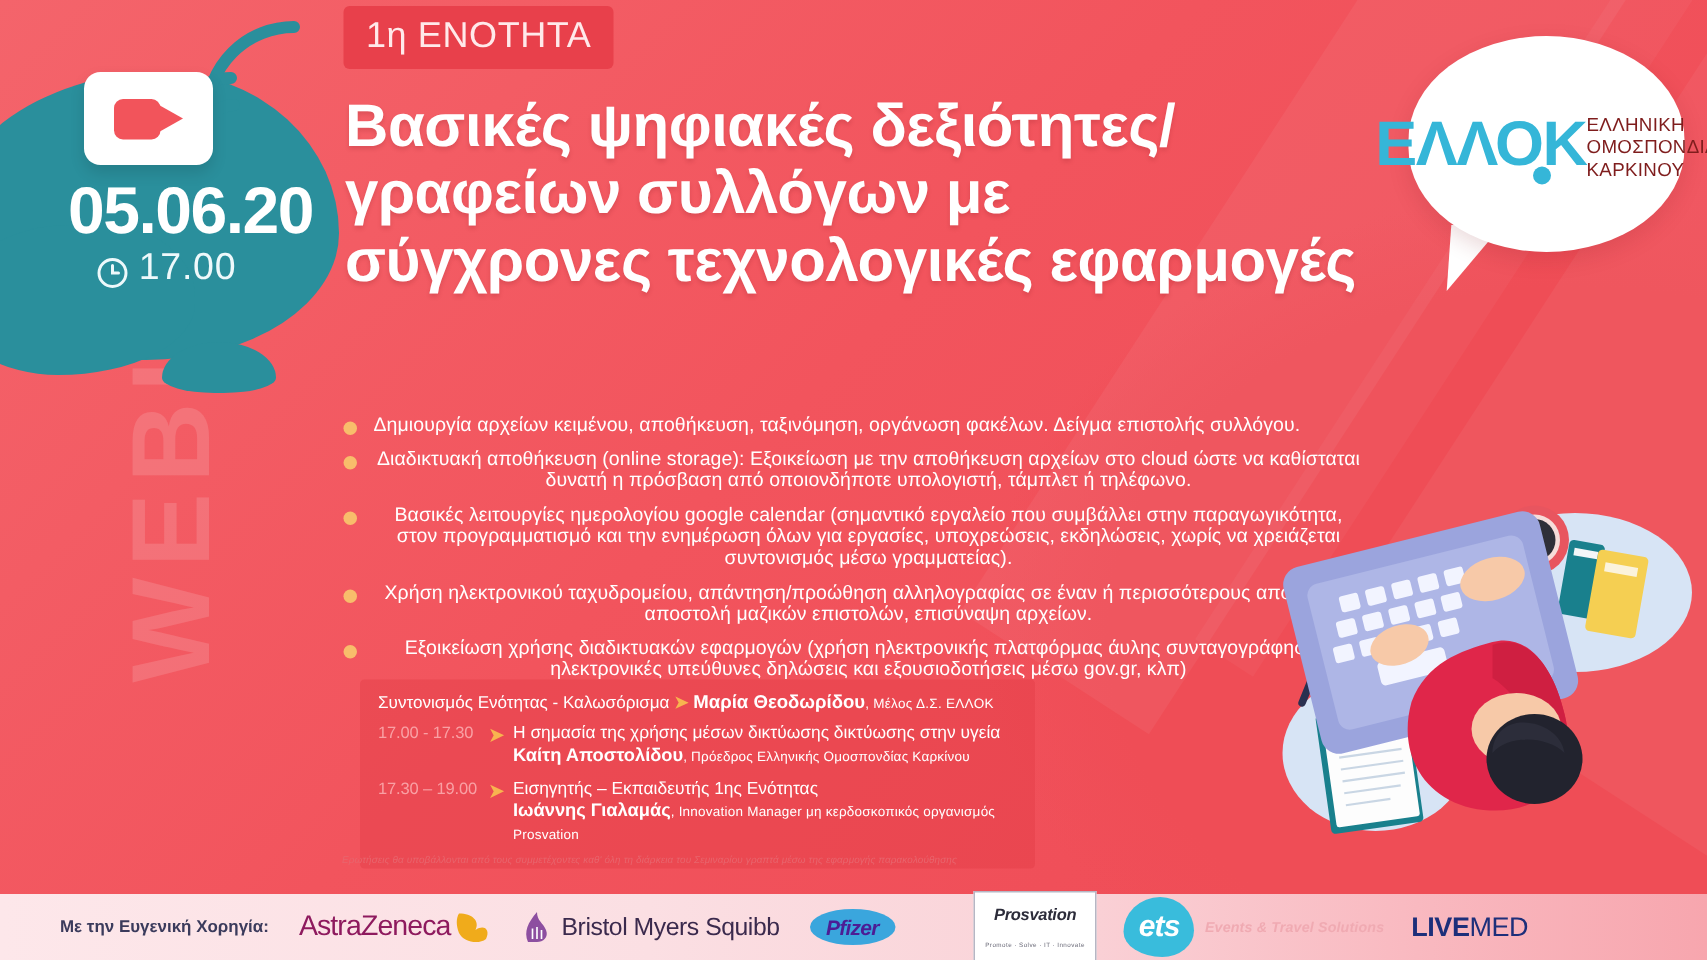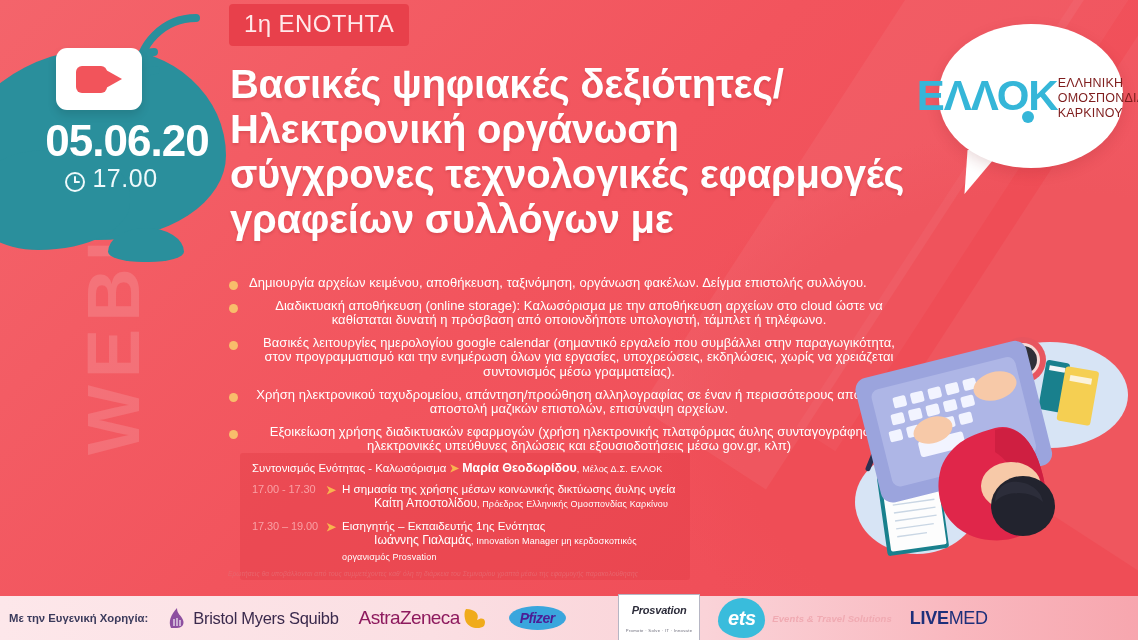--- a/index.html
+++ b/index.html
@@ -132,21 +132,21 @@
     border-radius:3px;
     padding:8px 10px 9px 12px;
   }
   .sched-head { font-size:11.4px; color:#ffffff; margin-bottom:7px; }
   .sched-head b { font-size:12.4px; }
   .sched-head .mini { font-size:9px; letter-spacing:0.2px; }
   .srow { display:flex; align-items:flex-start; margin-bottom:7px; }
   .stime { width:74px; flex:0 0 74px; color:#f9a0a4; font-size:11px; padding-top:1px; letter-spacing:-0.1px; }
   .sarrow { flex:0 0 16px; color:#f8b44f; font-size:12px; font-weight:bold; padding-top:1px; }
   .sbody { color:#fff; font-size:11.6px; line-height:14.4px; }
-  .sbody .who { font-weight:normal; font-size:12.2px;margin-left:32px; }
+  .sbody .who { font-weight:bold; font-size:12.2px; }
   .sbody .role { font-size:9px; letter-spacing:0.15px; }
 
   .fineprint {
     position:absolute; left:228px; top:570px; width:520px;
     font-size:6.6px; color:#e8656d; font-style:italic; letter-spacing:0.1px;
     white-space:nowrap;
   }
 
   
   .illus { position:absolute; left:845px; top:290px; width:290px; height:300px; }
@@ -218,23 +218,22 @@
         <path d="M11 6 V11 H15" fill="none" stroke="#eef9fb" stroke-width="2" stroke-linecap="round"></path>
       </svg>
     </span>
     <span>17.00</span>
   </div>
 
   <div class="badge">1η ΕΝΟΤΗΤΑ</div>
 
   <div class="title">
     <div>Βασικές ψηφιακές δεξιότητες/</div>
-    <div>Ηλεκτρονική οργάνωση</div>
+    <div>γραφείων συλλόγων με</div>
     <div>σύγχρονες τεχνολογικές εφαρμογές</div>
-    <div>γραφείων συλλόγων με</div>
   </div>
 
   <div class="bubble-tail"></div>
   <div class="bubble">
     <div class="ellok-word">
       <span>ΕΛΛΟΚ</span>
       <span class="ellok-dot"></span>
     </div>
     <div class="ellok-sub">
       <div>ΕΛΛΗΝΙΚΗ</div>
@@ -243,21 +242,21 @@
     </div>
   </div>
 
   <div class="bullets">
     <div class="bullet">
       <span class="dot"></span>
       <span class="btext">Δημιουργία αρχείων κειμένου, αποθήκευση, ταξινόμηση, οργάνωση φακέλων. Δείγμα επιστολής συλλόγου.</span>
     </div>
     <div class="bullet">
       <span class="dot"></span>
-      <span class="btext">Διαδικτυακή αποθήκευση (online storage): Καλωσόρισμα με την αποθήκευση αρχείων στο cloud ώστε να καθίσταται δυνατή η πρόσβαση από οποιονδήποτε υπολογιστή, τάμπλετ ή τηλέφωνο.</span>
+      <span class="btext">Διαδικτυακή αποθήκευση (online storage): Εξοικείωση με την αποθήκευση αρχείων στο cloud ώστε να καθίσταται δυνατή η πρόσβαση από οποιονδήποτε υπολογιστή, τάμπλετ ή τηλέφωνο.</span>
     </div>
     <div class="bullet">
       <span class="dot"></span>
       <span class="btext">Βασικές λειτουργίες ημερολογίου google calendar (σημαντικό εργαλείο που συμβάλλει στην παραγωγικότητα, στον προγραμματισμό και την ενημέρωση όλων για εργασίες, υποχρεώσεις, εκδηλώσεις, χωρίς να χρειάζεται συντονισμός μέσω γραμματείας).</span>
     </div>
     <div class="bullet">
       <span class="dot"></span>
       <span class="btext">Χρήση ηλεκτρονικού ταχυδρομείου, απάντηση/προώθηση αλληλογραφίας σε έναν ή περισσότερους αποδέκτες, αποστολή μαζικών επιστολών, επισύναψη αρχείων.</span>
     </div>
     <div class="bullet">
@@ -270,21 +269,21 @@
     <div class="sched-head">
       <span>Συντονισμός Ενότητας - Καλωσόρισμα</span>
       <span style="color:#f8b44f;font-weight:bold;">➤</span>
       <b>Μαρία Θεοδωρίδου</b><span class="mini">, Μέλος Δ.Σ. ΕΛΛΟΚ</span>
     </div>
 
     <div class="srow">
       <span class="stime">17.00 - 17.30</span>
       <span class="sarrow">➤</span>
       <span class="sbody">
-        <span>Η σημασία της χρήσης μέσων κοινωνικής δικτύωσης άυλης υγεία</span><br>
+        <span>Η σημασία της χρήσης μέσων δικτύωσης δικτύωσης στην υγεία</span><br>
         <span class="who">Καίτη Αποστολίδου</span><span class="role">, Πρόεδρος Ελληνικής Ομοσπονδίας Καρκίνου</span>
       </span>
     </div>
 
     <div class="srow">
       <span class="stime">17.30 – 19.00</span>
       <span class="sarrow">➤</span>
       <span class="sbody">
         <span>Εισηγητής – Εκπαιδευτής 1ης Ενότητας</span><br>
         <span class="who">Ιωάννης Γιαλαμάς</span><span class="role">, Innovation Manager μη κερδοσκοπικός οργανισμός Prosvation</span>
@@ -354,39 +353,39 @@
       <ellipse cx="150" cy="96" rx="22" ry="14" fill="#f7c9a8" transform="rotate(-16 150 96)"></ellipse>
       <ellipse cx="88" cy="140" rx="20" ry="13" fill="#f7c9a8" transform="rotate(-18 88 140)"></ellipse>
 
       <ellipse cx="166" cy="196" rx="30" ry="24" fill="#f7c9a8"></ellipse>
       <ellipse cx="178" cy="216" rx="32" ry="30" fill="#22232e"></ellipse>
       <path d="M150 212 C160 200 186 200 198 212 C196 198 180 190 166 192 C156 194 150 202 150 212 Z" fill="#2c2d3a"></path>
     </svg>
   </div>
 
   <div class="footer">
-    <div style="display:flex;align-items:center;gap:20px;padding-left:9px;">
+    <div style="display:flex;align-items:center;gap:20px;padding-left:40px;">
       <span class="f-label">Με την Ευγενική Χορηγία:</span>
+      <span style="display:flex;align-items:center;gap:3px;">
+        <span class="logo-az">AstraZeneca</span>
+        <svg width="26" height="24" viewBox="0 0 26 24">
+          <path d="M3 3 C12 3 17 8 14 14 C20 10 24 14 21 20 C16 24 6 22 3 16 C1 11 1 6 3 3 Z" fill="#f0ab1b"></path>
+        </svg>
+      </span>
       <span style="display:flex;align-items:center;gap:6px;">
         <svg width="19" height="22" viewBox="0 0 19 22">
           <path d="M3 21 C0 14 3 8 9 1 C9 7 13 8 15 13 C17 18 13 21 9 21 Z" fill="#8d4fa0"></path>
           <g stroke="#fff" stroke-width="1.1">
               <path d="M6 12 V19"></path>
               <path d="M9 11 V19"></path>
               <path d="M12 13 V19"></path>
             </g>
         </svg>
         <span class="logo-bms">Bristol Myers Squibb</span>
       </span>
-      <span style="display:flex;align-items:center;gap:3px;">
-        <span class="logo-az">AstraZeneca</span>
-        <svg width="26" height="24" viewBox="0 0 26 24">
-          <path d="M3 3 C12 3 17 8 14 14 C20 10 24 14 21 20 C16 24 6 22 3 16 C1 11 1 6 3 3 Z" fill="#f0ab1b"></path>
-        </svg>
-      </span>
       <span class="pfizer-pill">Pfizer</span>
     </div>
 
     <div style="display:flex;align-items:center;gap:18px;padding-left:52px;">
       <span class="prosv">
         <span class="n">Prosvation</span><br>
         <span class="t">Promote · Solve · IT · Innovate</span>
       </span>
       <span style="display:flex;align-items:center;gap:7px;font-style:italic;">
         <span class="ets-blob">ets</span>

